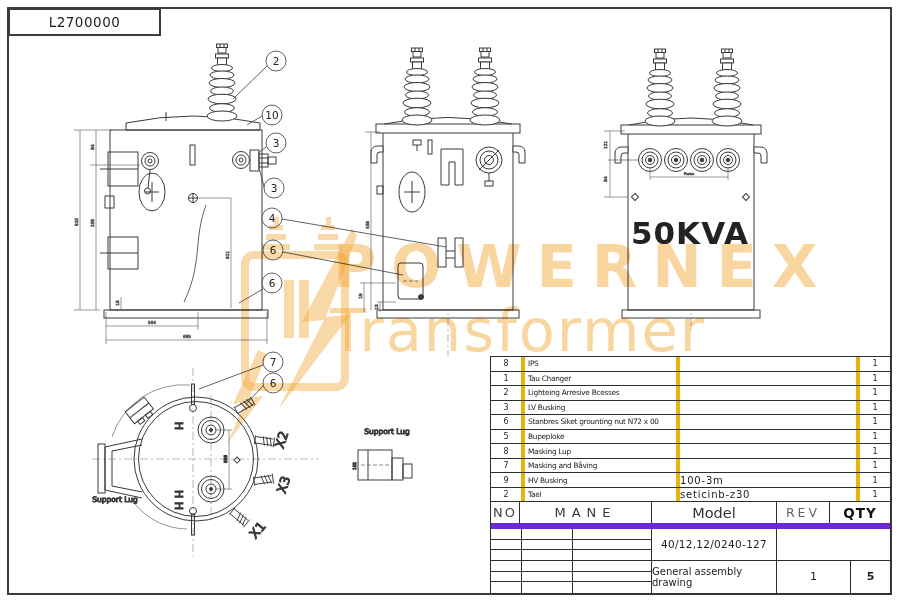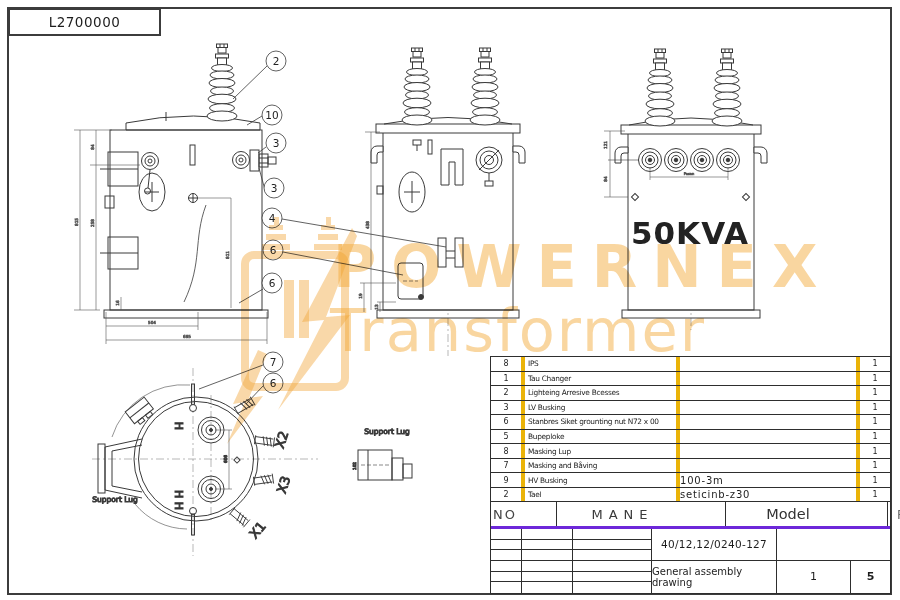--- a/index.html
+++ b/index.html
@@ -21,21 +21,21 @@
   .parts{position:absolute;left:490px;top:356px;width:401px;height:238px;border:1.4px solid #2e2e2e;
          box-sizing:border-box;display:flex;flex-direction:column;z-index:5;background:transparent;font-size:7.5px;}
   .prow{display:grid;grid-template-columns:30px 155px 180px 1fr;height:14.55px;flex:none;
         border-bottom:1px solid #2e2e2e;box-sizing:border-box;}
   .pcell{display:flex;align-items:center;overflow:hidden;white-space:nowrap;box-sizing:border-box;}
   .pcell+.pcell{border-left:4px solid #eab308;}
   .cnum{justify-content:center;font-size:8px;}
   .cname{padding-left:3px;letter-spacing:-.3px;font-size:7.4px;}
   .cspec{letter-spacing:.8px;font-size:10px;}
   .phead{display:grid;grid-template-columns:28px 132px 125px 53px 1fr;height:26.5px;flex:none;
-         border-bottom:3px solid #6d28d9;box-sizing:border-box;gap:37px;}
+         border-bottom:6px solid #6d28d9;box-sizing:border-box;}
   .hcell{display:flex;align-items:center;justify-content:center;box-sizing:border-box;}
   .hcell+.hcell{border-left:1px solid #2e2e2e;}
   .h-no{font-size:13px;letter-spacing:2px;color:#444;}
   .h-mane{font-size:13px;letter-spacing:6px;color:#3a3a3a;}
   .h-model{font-size:14.5px;color:#333;}
   .h-rev{font-size:12.5px;letter-spacing:3px;color:#666;}
   .h-qty{font-size:13.5px;font-weight:bold;letter-spacing:1px;color:#111;}
   .pbottom{flex:1;display:grid;grid-template-columns:30px 51px 79px 125px 1fr;}
   .bcol{display:grid;grid-template-rows:repeat(6,1fr);box-sizing:border-box;}
   .bcol+.bcol{border-left:1px solid #2e2e2e;}

